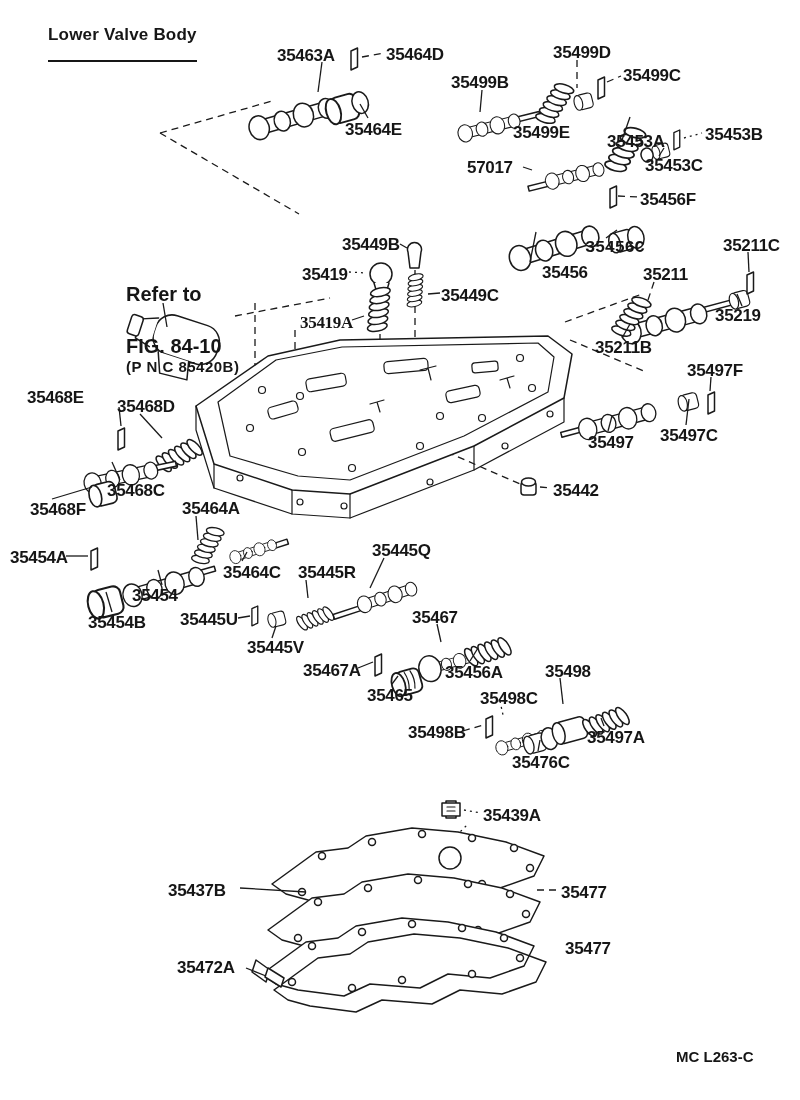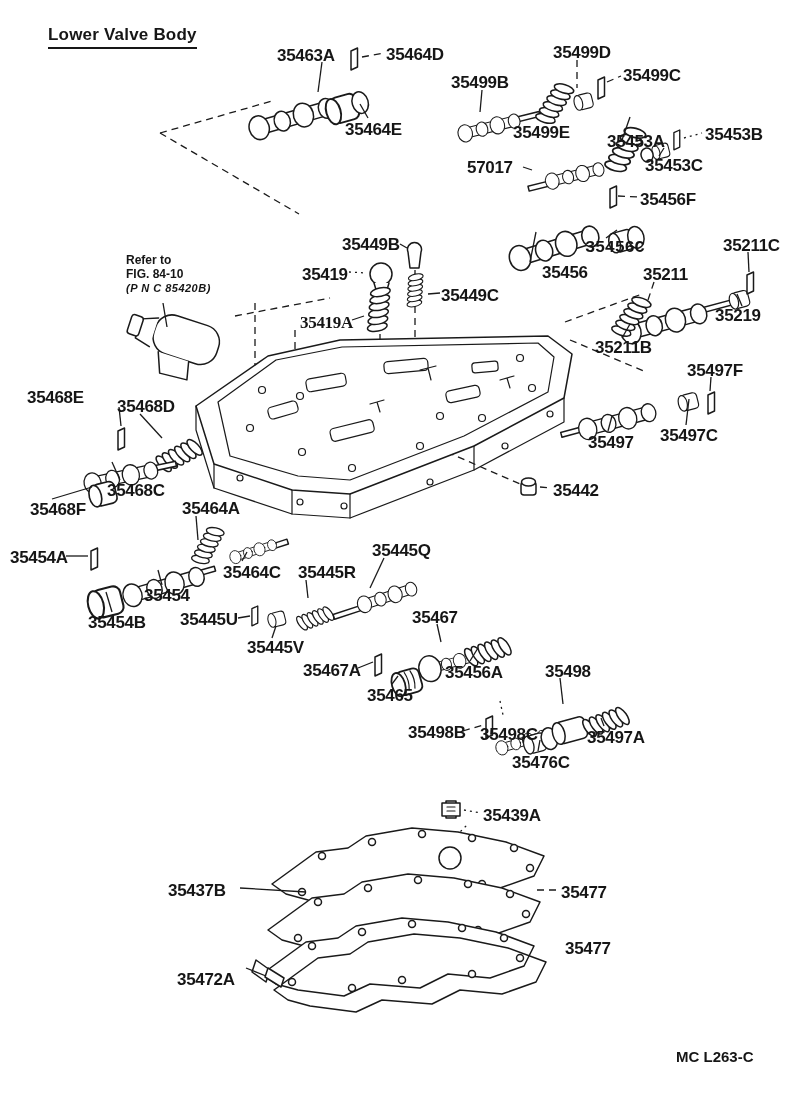--- a/index.html
+++ b/index.html
@@ -5,25 +5,25 @@
   html,body{margin:0;padding:0;background:#fff;}
   #page{position:relative;width:800px;height:1100px;background:#ffffff;overflow:hidden;
         font-family:"Liberation Sans",sans-serif;color:#161616;}
   #diagram-svg{position:absolute;left:0;top:0;}
   .ln{fill:#ffffff;stroke:#1a1a1a;stroke-width:1.5;stroke-linejoin:round;stroke-linecap:round;}
   .ln2{fill:none;stroke:#1a1a1a;stroke-width:1.2;stroke-linejoin:round;}
   .ld{fill:none;stroke:#1a1a1a;stroke-width:1.3;}
   .dash{fill:none;stroke:#1a1a1a;stroke-width:1.3;stroke-dasharray:7 5;}
   .dot{fill:none;stroke:#1a1a1a;stroke-width:1.3;stroke-dasharray:2 4;}
   #title{position:absolute;left:48px;top:25px;font-size:17px;font-weight:700;
-         border-bottom:2px solid #161616;padding-bottom:2px;letter-spacing:0.2px;}
+         border-bottom:2px solid #161616;padding-bottom:15px;letter-spacing:0.2px;}
   .part-label{position:absolute;font-size:17px;font-weight:700;white-space:nowrap;letter-spacing:-0.3px;}
   #fig-note{position:absolute;left:126px;top:254px;font-weight:700;line-height:1.15;}
-  #fig-note .n1,#fig-note .n2{font-size:12px;}
-  #fig-note .n3{font-size:11px;letter-spacing:0.5px;font-style:italic;}
+  #fig-note .n1,#fig-note .n2{font-size:20px;margin-top:29px;}
+  #fig-note .n3{font-size:15px;letter-spacing:0.5px;}
   #footer-code{position:absolute;left:676px;top:1048px;font-size:15px;font-weight:700;}
 </style>
 </head>
 <body>
 
 <div id="page">
 
   <svg id="diagram-svg" width="800" height="1100" viewBox="0 0 800 1100">
     <defs>
       <g id="sym-spool3">
@@ -399,35 +399,35 @@
       <div class="part-label" style="left: 588px; top: 433px;">35497</div>
       <div class="part-label" style="left: 660px; top: 426px;">35497C</div>
       <div class="part-label" style="left: 553px; top: 481px;">35442</div>
       <div class="part-label" style="left: 107px; top: 481px;">35468C</div>
       <div class="part-label" style="left: 182px; top: 499px;">35464A</div>
       <div class="part-label" style="left: 30px; top: 500px;">35468F</div>
       <div class="part-label" style="left: 10px; top: 548px;">35454A</div>
       <div class="part-label" style="left: 372px; top: 541px;">35445Q</div>
       <div class="part-label" style="left: 223px; top: 563px;">35464C</div>
       <div class="part-label" style="left: 298px; top: 563px;">35445R</div>
-      <div class="part-label" style="left: 144px; top: 586px; text-align: center;">35454</div>
+      <div class="part-label" style="left: 132px; top: 586px; text-align: center;">35454</div>
       <div class="part-label" style="left: 412px; top: 608px;">35467</div>
       <div class="part-label" style="left: 180px; top: 610px;">35445U</div>
       <div class="part-label" style="left: 88px; top: 613px;">35454B</div>
       <div class="part-label" style="left: 247px; top: 638px;">35445V</div>
       <div class="part-label" style="left: 303px; top: 661px;">35467A</div>
       <div class="part-label" style="left: 545px; top: 662px;">35498</div>
       <div class="part-label" style="left: 445px; top: 663px;">35456A</div>
       <div class="part-label" style="left: 367px; top: 686px;">35465</div>
-      <div class="part-label" style="left: 480px; top: 725px;">35498C</div>
+      <div class="part-label" style="left: 480px; top: 689px;">35498C</div>
       <div class="part-label" style="left: 408px; top: 723px;">35498B</div>
       <div class="part-label" style="left: 587px; top: 728px;">35497A</div>
       <div class="part-label" style="left: 512px; top: 753px;">35476C</div>
       <div class="part-label" style="left: 483px; top: 806px;">35439A</div>
       <div class="part-label" style="left: 168px; top: 881px;">35437B</div>
       <div class="part-label" style="left: 561px; top: 883px;">35477</div>
       <div class="part-label" style="left: 565px; top: 939px;">35477</div>
-      <div class="part-label" style="left: 177px; top: 958px; margin-top: 12px;">35472A</div>
+      <div class="part-label" style="left: 177px; top: 958px;">35472A</div>
     </div>
 
   <div id="footer-code">MC L263-C</div>
 
 </div>
 
 </body></html>

